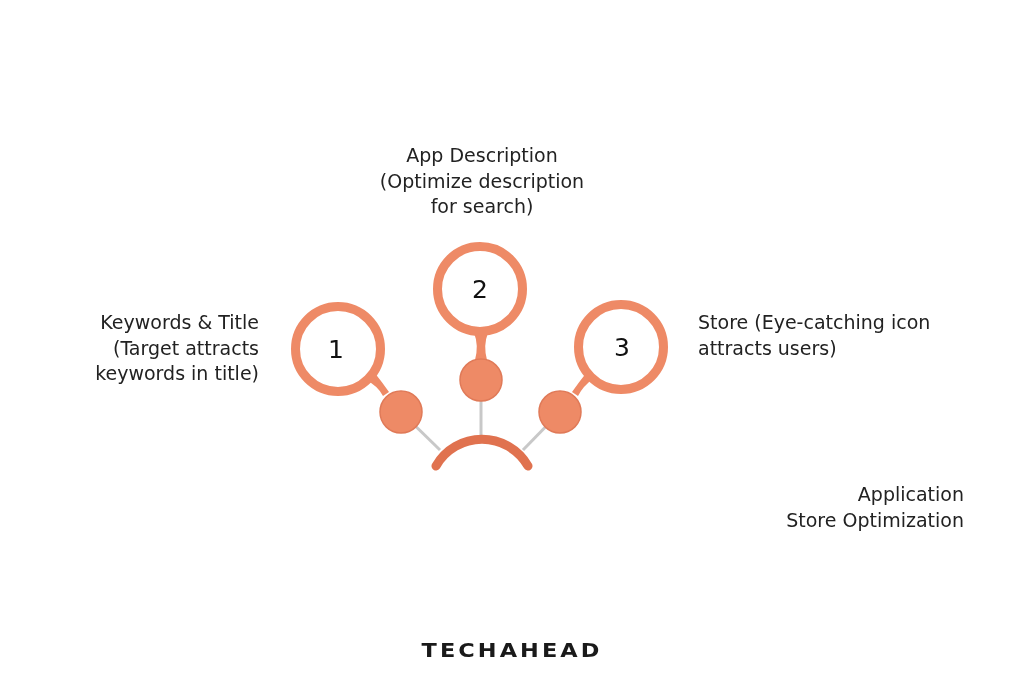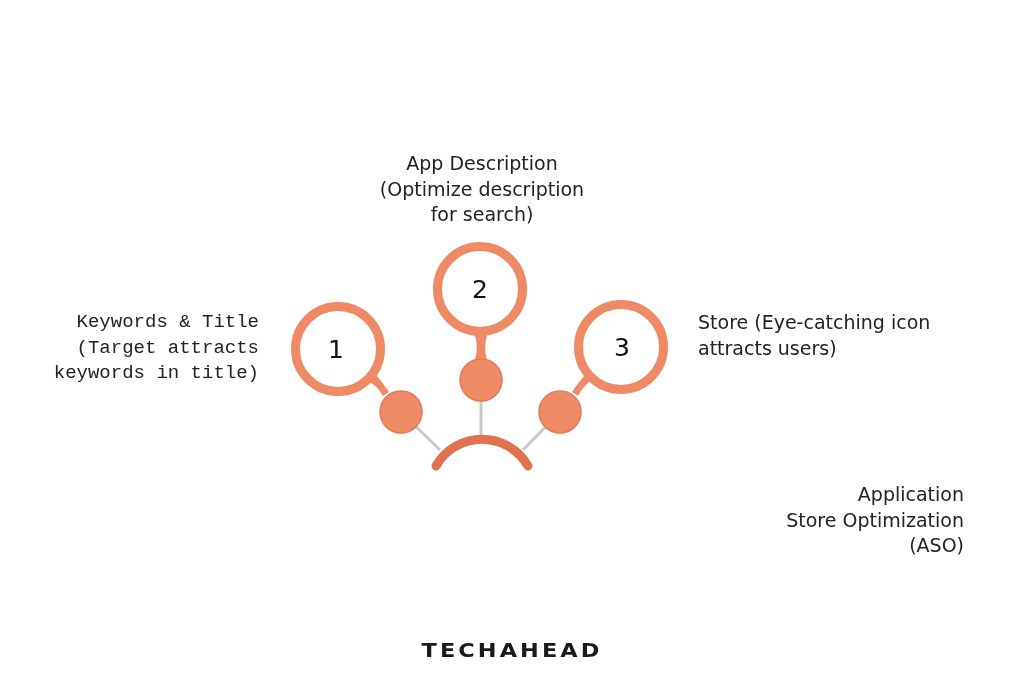--- a/index.html
+++ b/index.html
@@ -1,21 +1,21 @@
 <!DOCTYPE html>
 <html><head>
   <meta charset="utf-8">
   <style>
     html, body { margin: 0; padding: 0; background: #ffffff; }
     body { width: 1024px; height: 682px; position: relative; overflow: hidden;
            font-family: "DejaVu Sans", "Liberation Sans", sans-serif; color: #1e1e1e; }
     .label { position: absolute; font-size: 19px; line-height: 25.5px; color: #222222; white-space: nowrap; }
     .label div { display: block; }
-    #label-1 { right: 765px; top: 310px; text-align: right; font-family: Liberation Mono, monospace; }
-    #label-2 { left: 0; width: 964px; top: 143px; text-align: center; margin-top: 8px; }
+    #label-1 { right: 765px; top: 310px; text-align: right; }
+    #label-2 { left: 0; width: 964px; top: 143px; text-align: center; }
     #label-3 { left: 698px; top: 310px; text-align: left; }
     #label-center { left: 0; width: 964px; top: 482px; text-align: right; }
     svg#diagram { position: absolute; left: 0; top: 0; }
     .num { font-family: "DejaVu Sans", "Liberation Sans", sans-serif; font-size: 25px; fill: #111111; }
     #logo { position: absolute; left: 0; width: 1024px; top: 639px; text-align: center;
             font-family: "DejaVu Sans", "Liberation Sans", sans-serif; font-weight: bold;
             font-size: 19px; letter-spacing: 2.6px; color: #1a1a1a; transform: scaleX(1.18); }
   </style>
 </head>
 <body>
@@ -63,16 +63,15 @@
 </div>
 
 <div class="label" id="label-3">
   <div>Store (Eye-catching icon</div>
   <div>attracts users)</div>
 </div>
 
 <div class="label" id="label-center">
   <div>Application</div>
   <div>Store Optimization</div>
-  <div>(ASO)</div>
 </div>
 
 <div id="logo">TECHAHEAD</div>
 
 </body></html>

